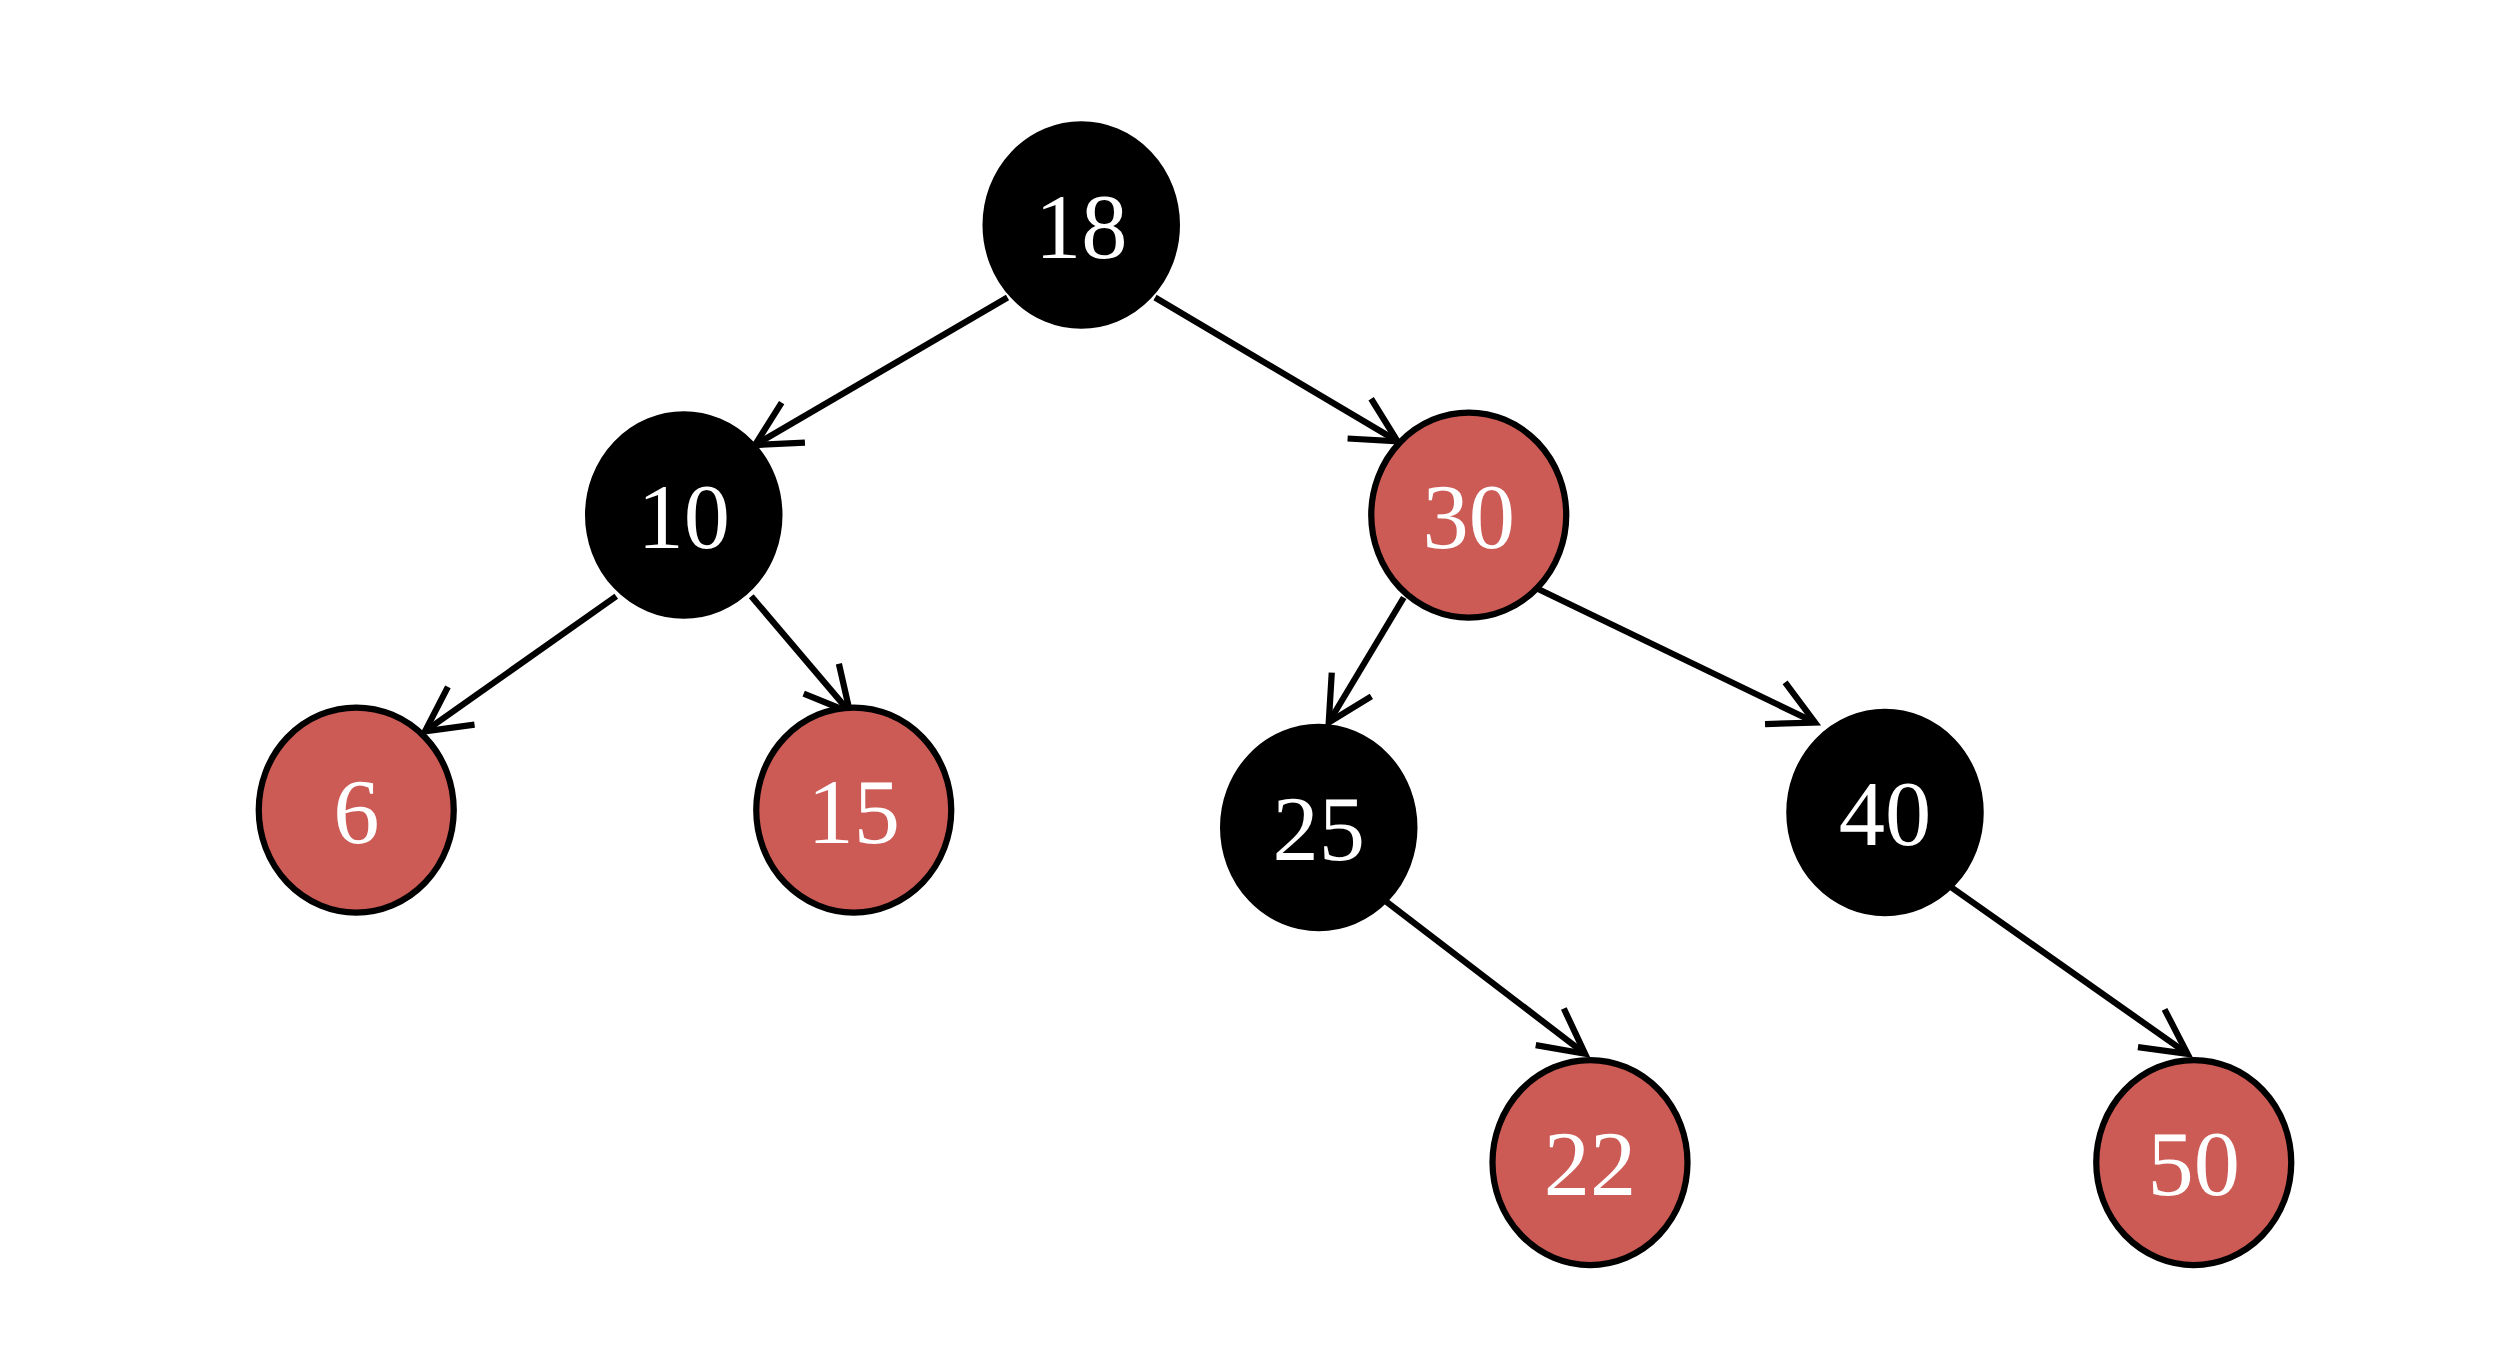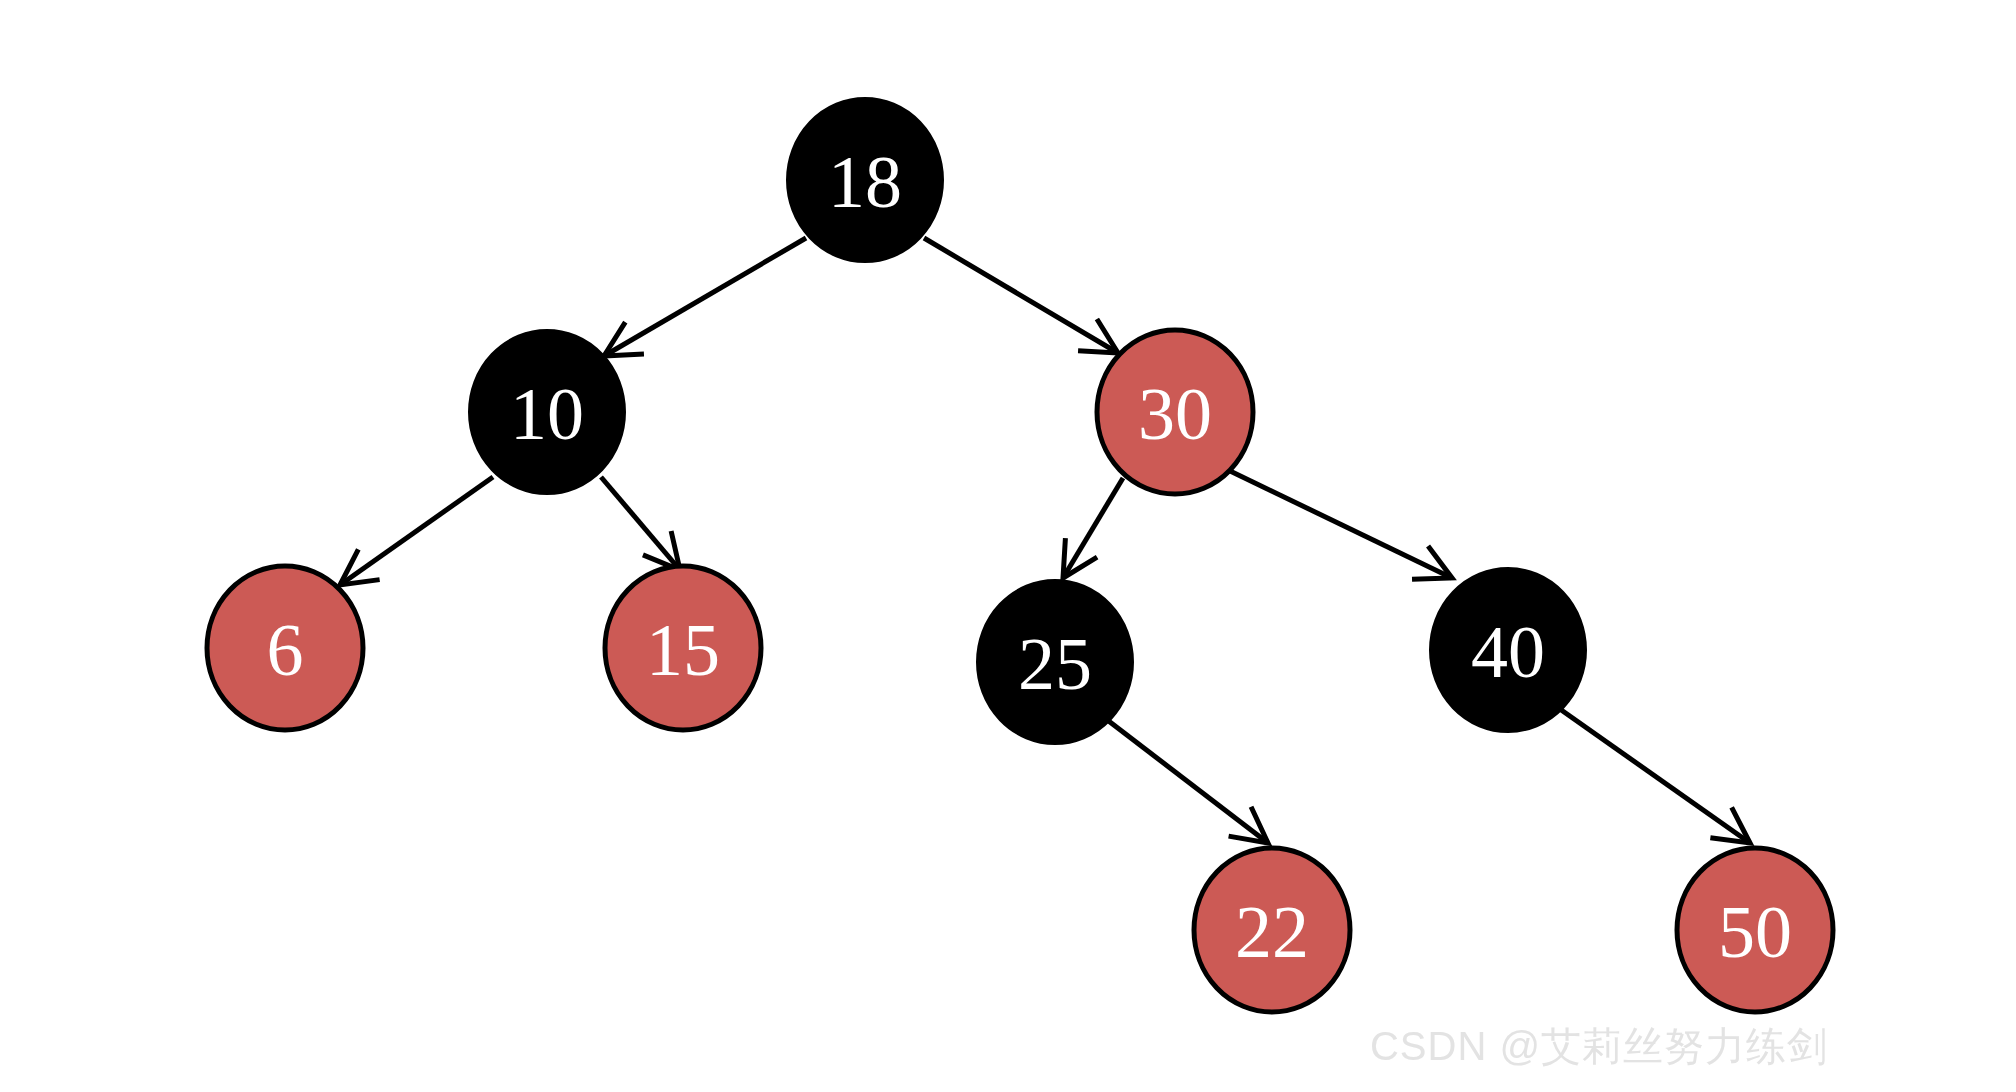--- a/index.html
+++ b/index.html
@@ -135,15 +135,14 @@
           <ellipse cx="1272" cy="930" rx="78" ry="82" fill="#cc5a55" stroke="#000000" stroke-width="5" class="node-circle"></ellipse>
           <text x="1272" y="932" fill="#ffffff" class="node-label">22</text>
         </g>
         <g>
           <ellipse cx="1755" cy="930" rx="78" ry="82" fill="#cc5a55" stroke="#000000" stroke-width="5" class="node-circle"></ellipse>
           <text x="1755" y="932" fill="#ffffff" class="node-label">50</text>
         </g>
       </g>
   </svg>
 
-  <div id="watermark">CSDN @艾莉丝努力练剑</div>
 
 </div>
 
 </body></html>

